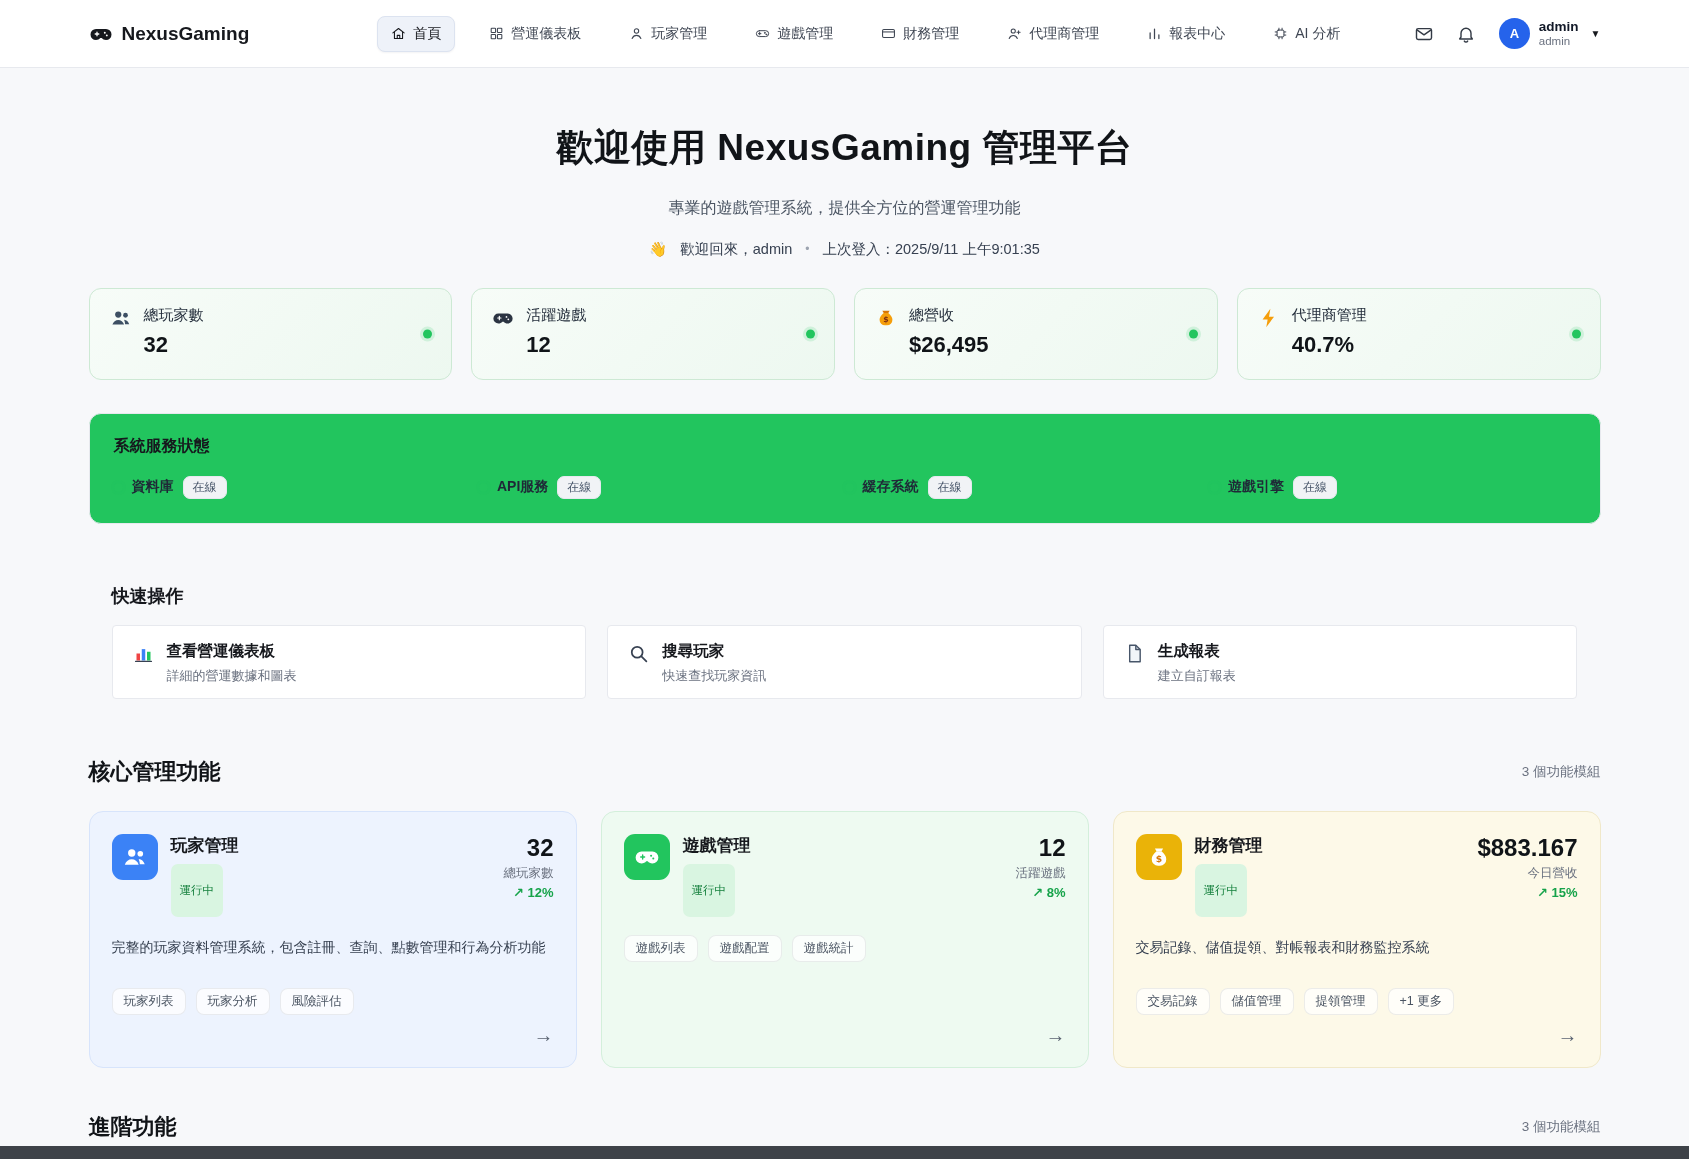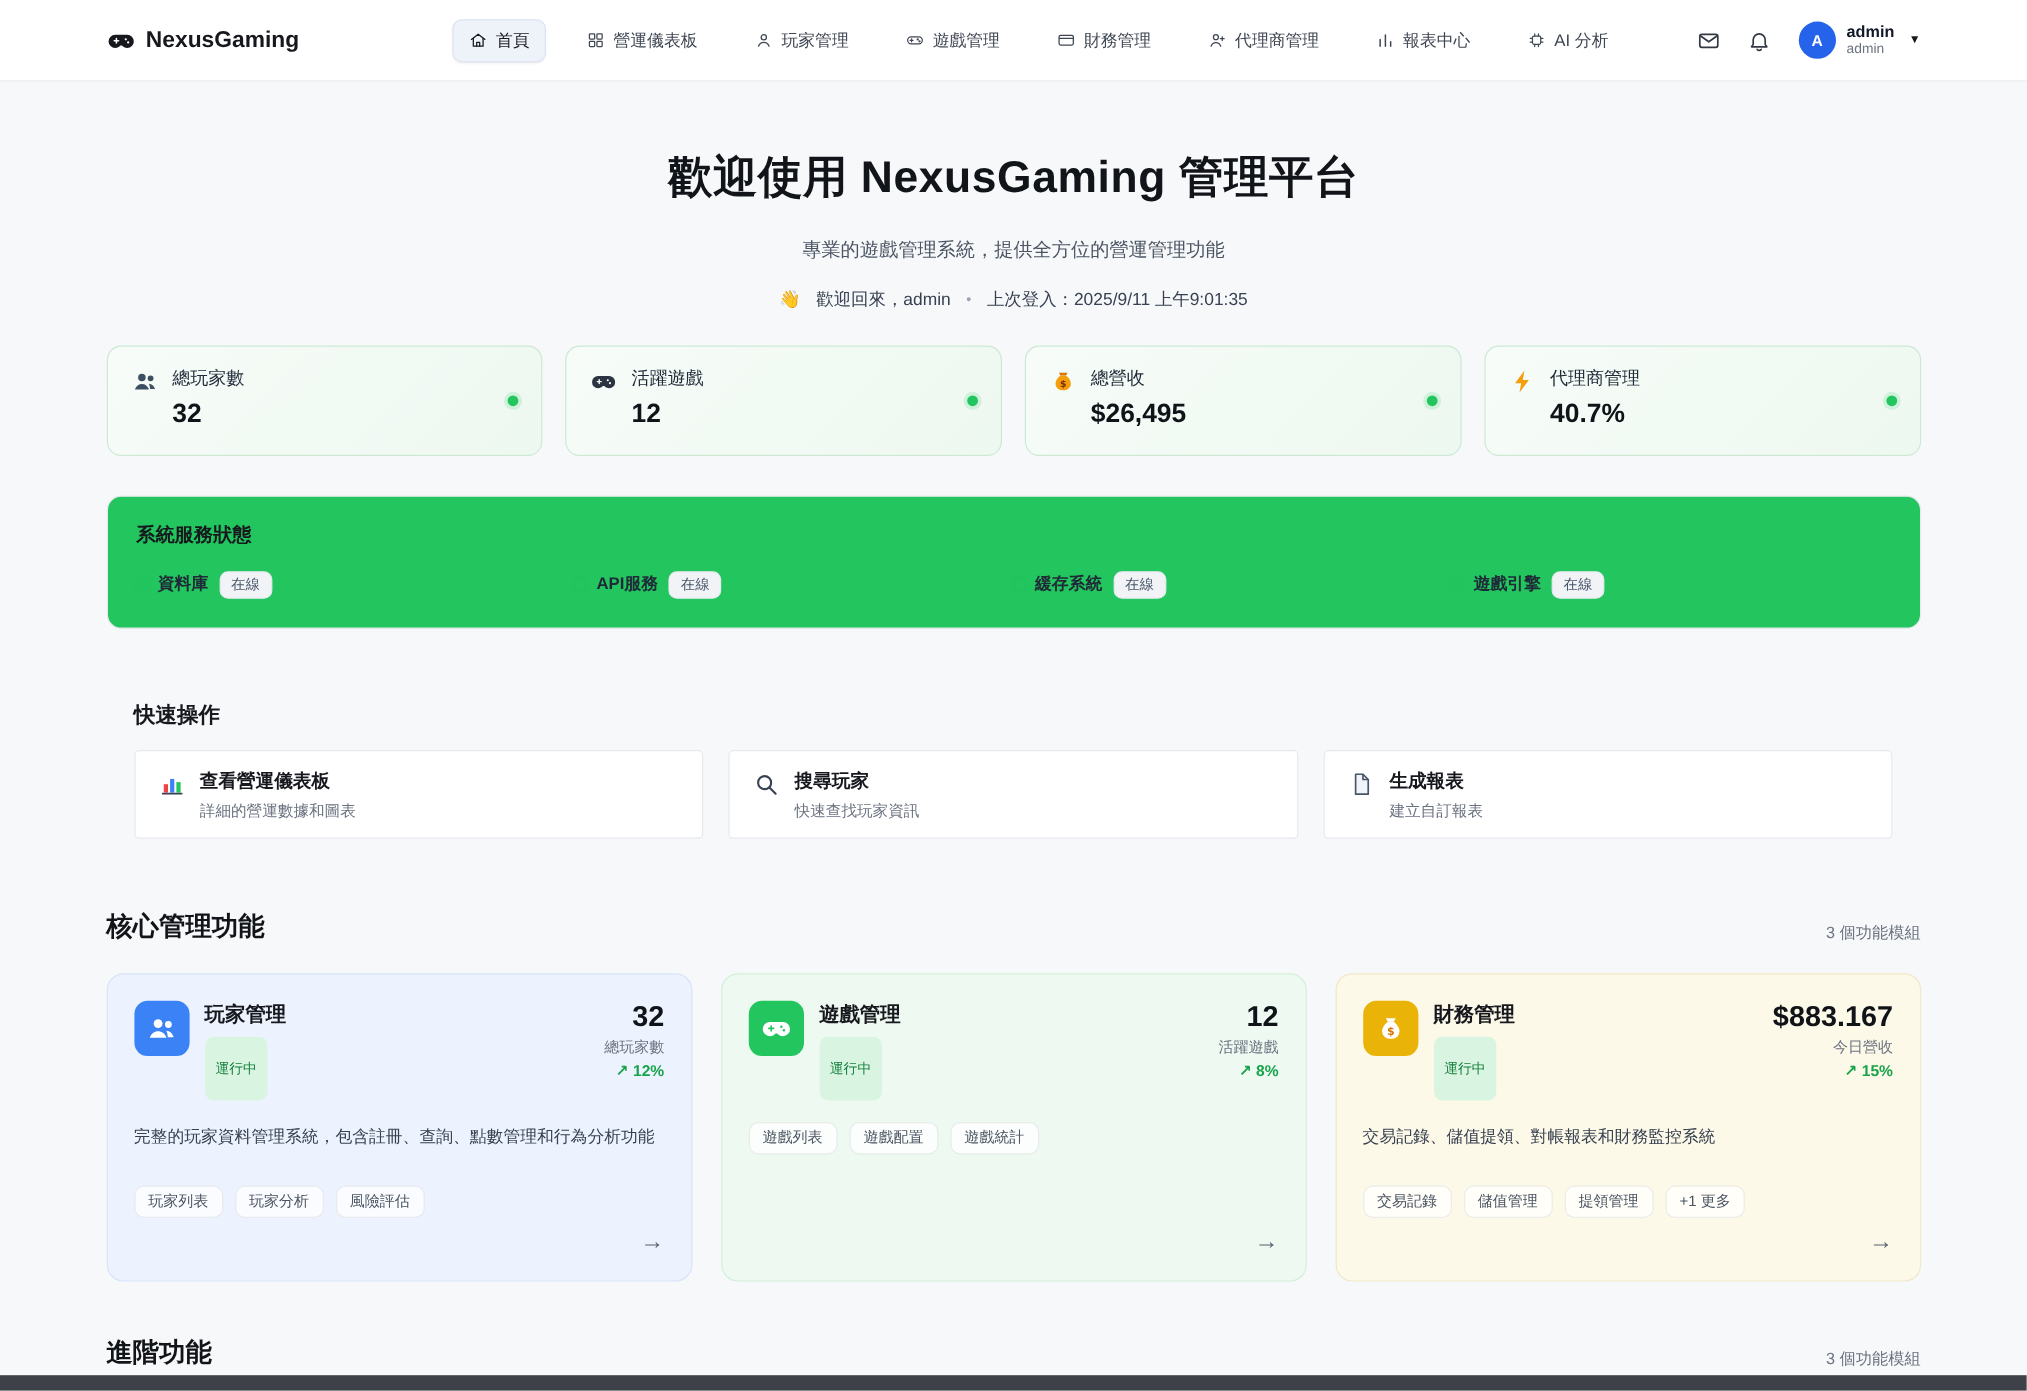--- a/index.html
+++ b/index.html
@@ -65,21 +65,21 @@
   .quick { margin-top:60px; }
   .quick-title { font-size:18px; font-weight:700; padding-left:23px; color:#16181d; }
   .quick-grid { margin-top:17px; display:grid; grid-template-columns:repeat(3,1fr); gap:21px; padding:0 23px; }
   .quick-card { background:#fff; border:1px solid #e7e9ee; border-radius:4px; padding:15px 20px;
     display:flex; gap:13px; align-items:flex-start; height:74px; cursor:pointer; }
   .q-icon { width:21px; height:21px; margin-top:2px; flex-shrink:0; color:#374151; }
   .q-title { display:block; font-size:15.5px; font-weight:600; color:#16181d; }
   .q-desc { display:block; font-size:13px; color:#6b7280; margin-top:5px; }
 
   
-  .sec-head { display:flex; align-items:flex-end; justify-content:space-between; margin-top:58px; }
+  .sec-head { display:flex; align-items:center; justify-content:space-between; margin-top:58px; }
   .sec-head.adv { margin-top:44px; }
   .sec-title { font-size:22px; font-weight:700; color:#111418; }
   .sec-count { font-size:13.5px; color:#6b7280; }
   .cards3 { margin-top:24px; display:grid; grid-template-columns:repeat(3,1fr); gap:24px; }
   .fcard { border-radius:14px; border:1px solid; padding:22px; min-height:247px;
     display:flex; flex-direction:column; cursor:pointer; }
   .theme-player  { background:#edf3fe; border-color:#d7e4fb; }
   .theme-game    { background:#eefaf1; border-color:#d3efdb; }
   .theme-finance { background:#fdf9e8; border-color:#f0e8c9; }
   .theme-agent   { background:#f7f1fd; border-color:#e9dcf6; }

